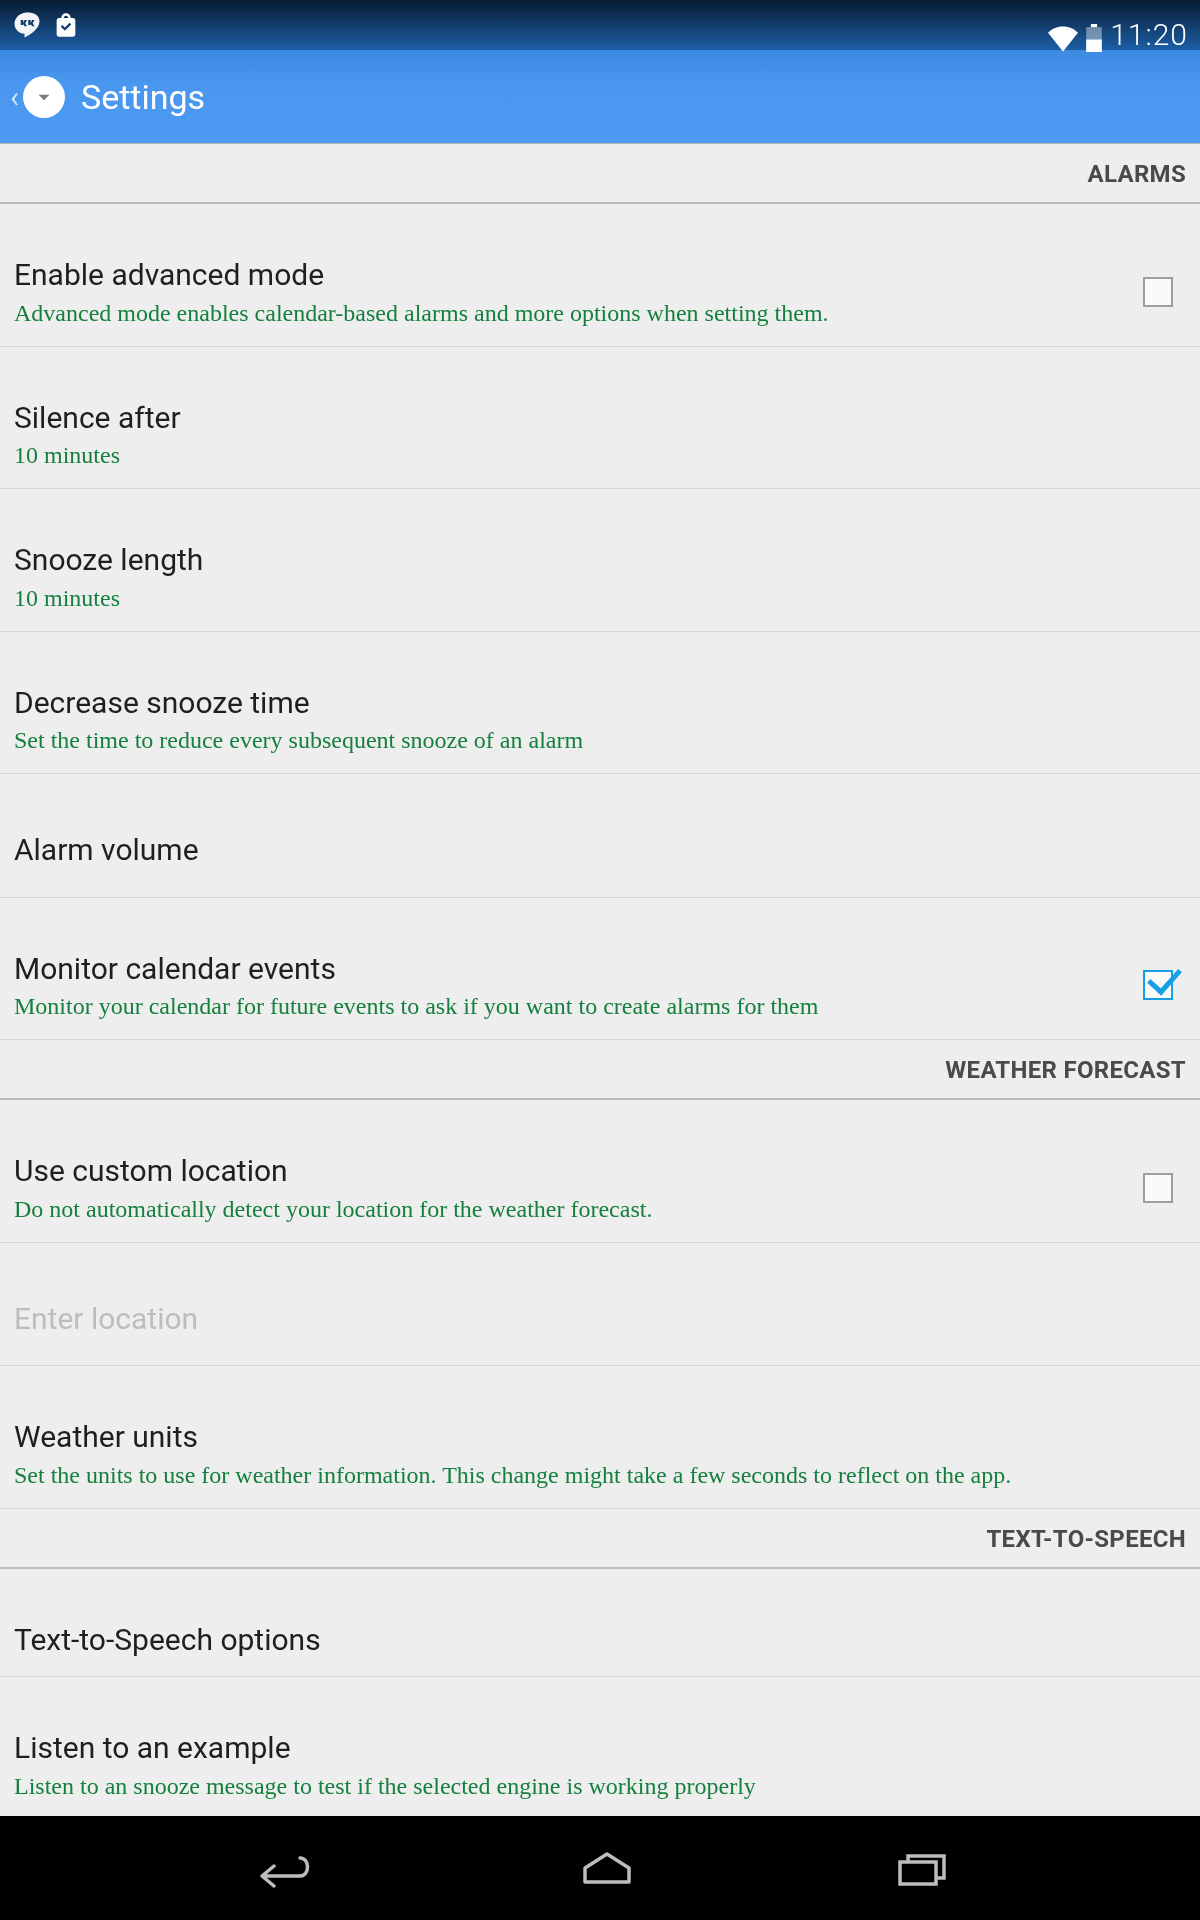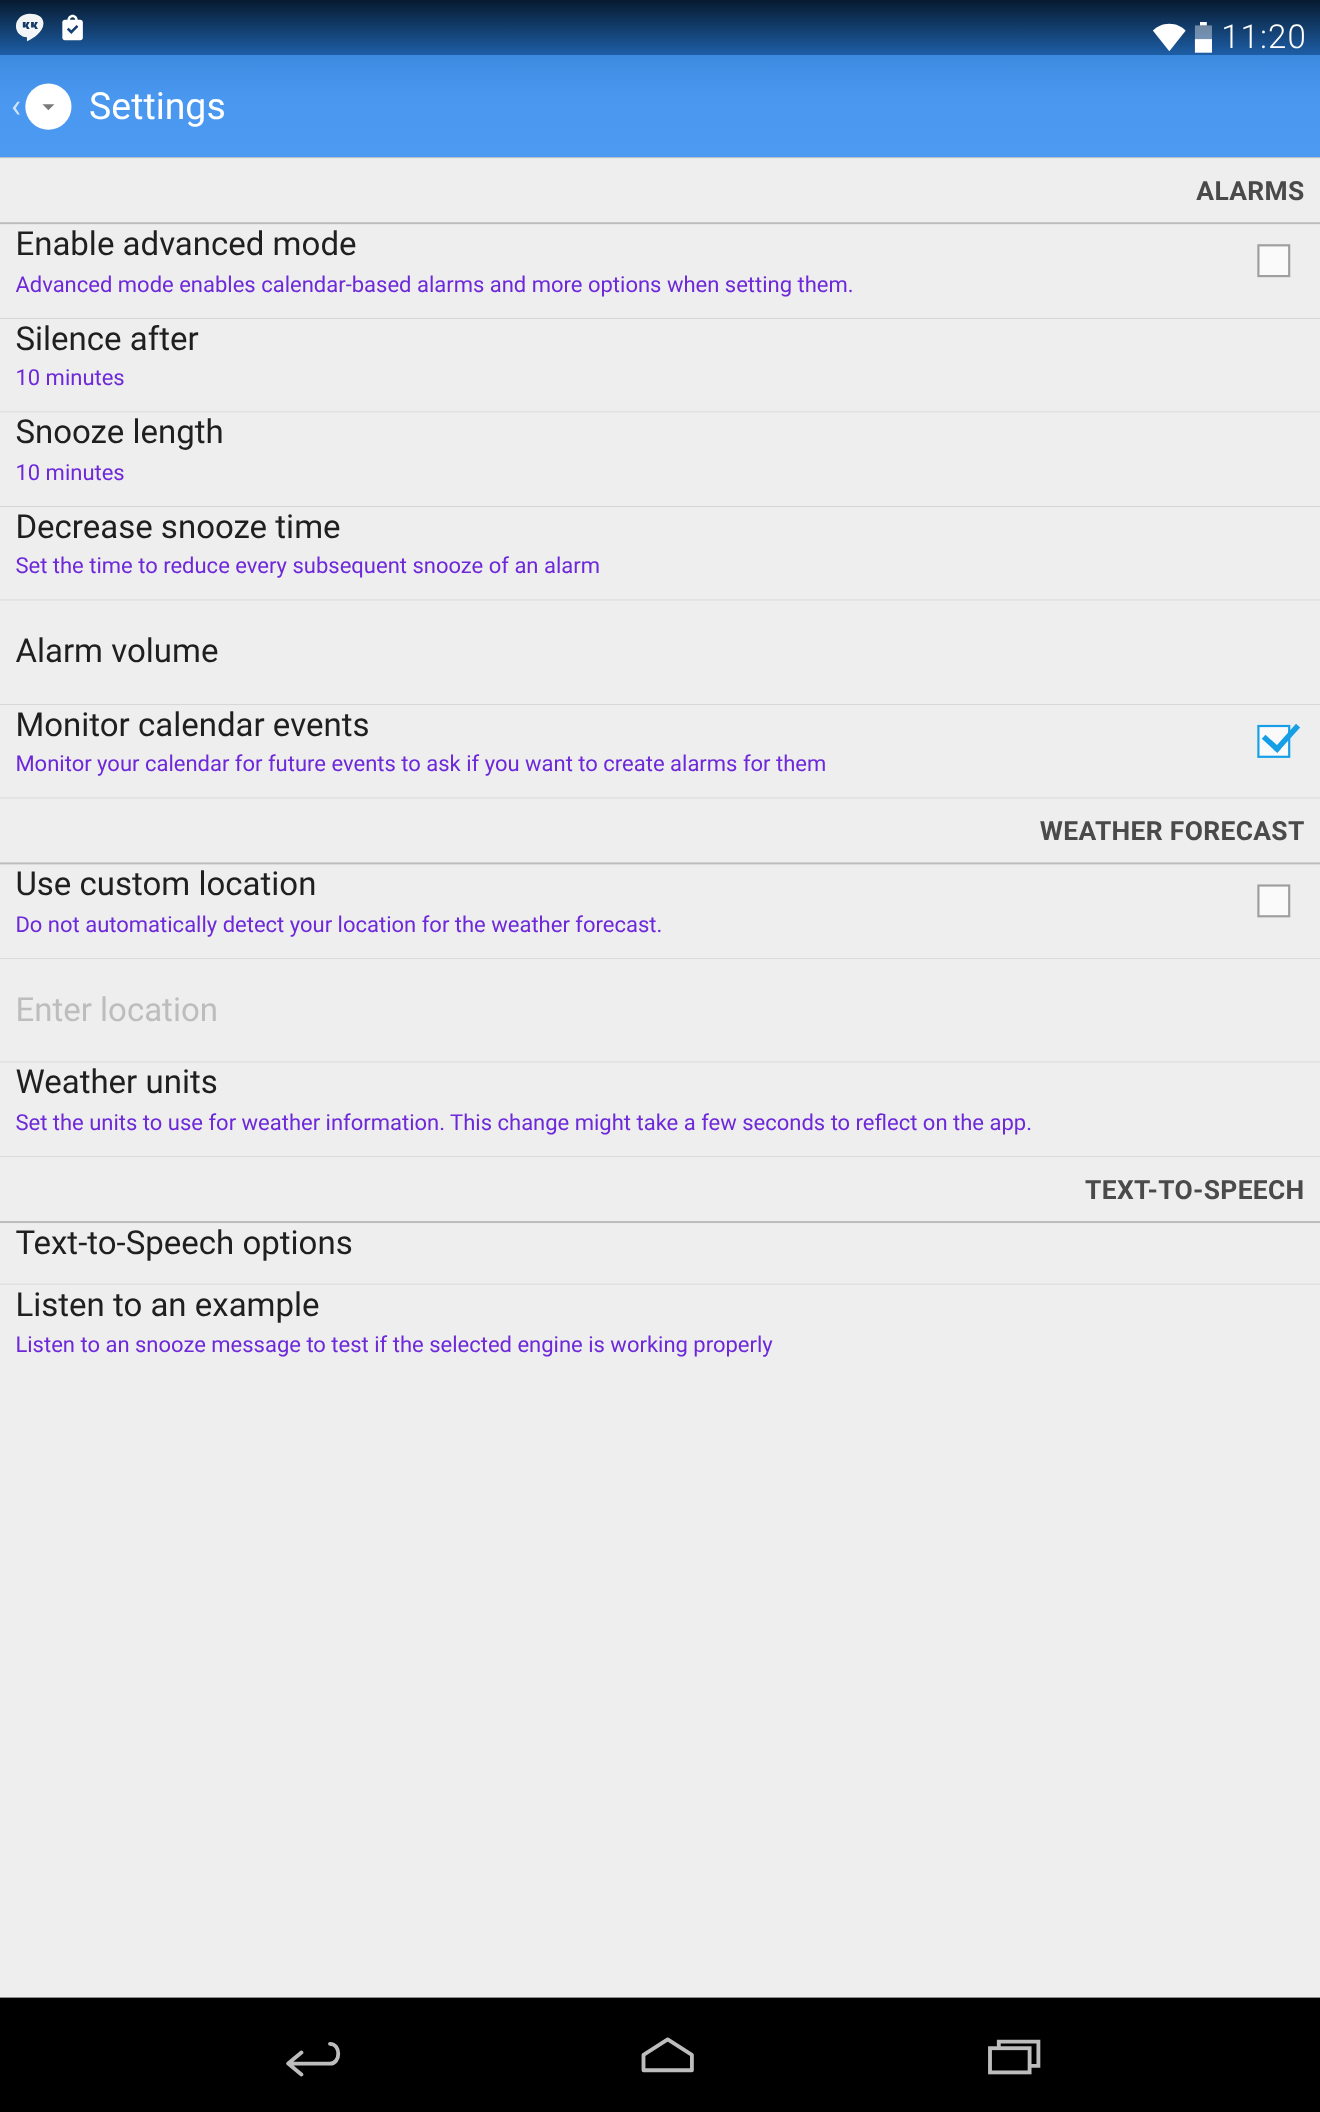--- a/index.html
+++ b/index.html
@@ -16,21 +16,21 @@
   .status-bar {
     height: 50px;
     background: linear-gradient(to bottom, #071b30 0%, #1d5ea6 100%);
     color: #ffffff;
     display: flex;
     align-items: center;
     padding: 0 12px;
     font-size: 26px;
   }
   .status-left { display: flex; align-items: center; gap: 10px; }
-  .status-right { margin-left: auto; display: flex; align-items: center; gap: 8px; margin-top: 18px; }
+  .status-right { margin-left: auto; display: flex; align-items: flex-end; gap: 8px; margin-top: 18px; }
   .status-right .time { font-size: 30px; font-weight: 300; letter-spacing: 1px; }
   .status-icon svg { display: block; }
 
   
   .app-bar {
     height: 94px;
     background: linear-gradient(to bottom, #3c8ae0 0%, #4a97f0 40%, #4d9af3 100%);
     display: flex;
     align-items: center;
     padding: 0 10px;
@@ -61,35 +61,37 @@
     letter-spacing: 0.3px;
     border-bottom: 2px solid #bcbcbc;
     background: #eeeeee;
     text-align: right;
   }
 
   
   .row {
     display: flex;
     align-items: center;
-    padding: 0 14px 18px 14px;
+    padding: 23px 14px 18px 14px;
     border-bottom: 1px solid #d7d7d7;
     background: #eeeeee;
+    margin-top: 29px;
   }
   .row .text-col { flex: 1; min-width: 0; padding-right: 20px; }
   .row .title-line {
     font-size: 30px;
     color: #1f1f1f;
     line-height: 1.25;
   }
   .row .sub-line {
-    font-size: 20px;
-    color: #6d28d9;
+    font-size: 24px;
+    color: #15803d;
     line-height: 1.25;
     margin-top: 4px;
+    font-family: Liberation Serif, serif;
   }
   .row.disabled .title-line { color: #bdbdbd; }
   .row .control-col { width: 56px; display:flex; justify-content:center; }
 
   
   .checkbox {
     width: 30px; height: 30px;
     border: 2px solid #9e9e9e;
     background: #fafafa;
     position: relative;

